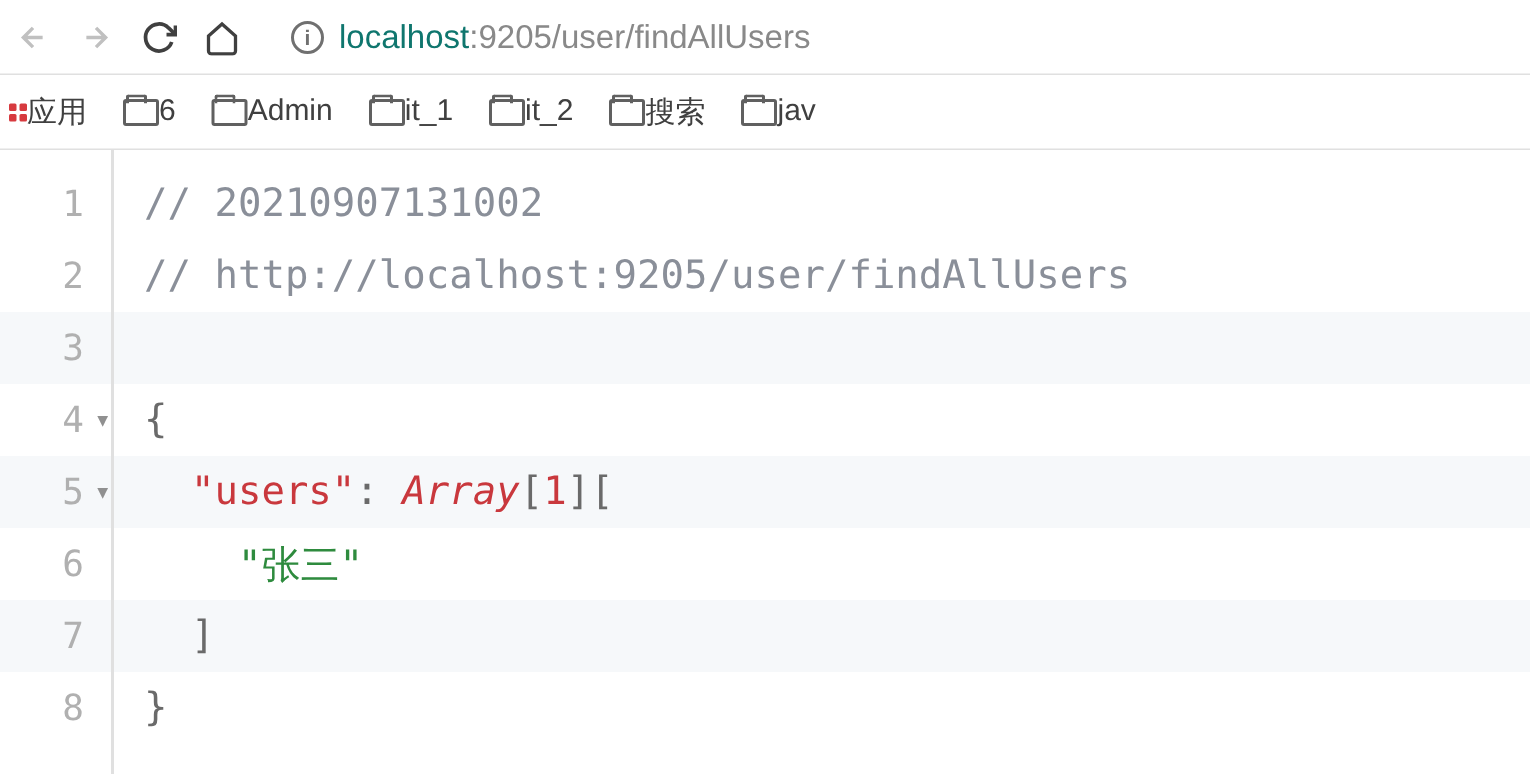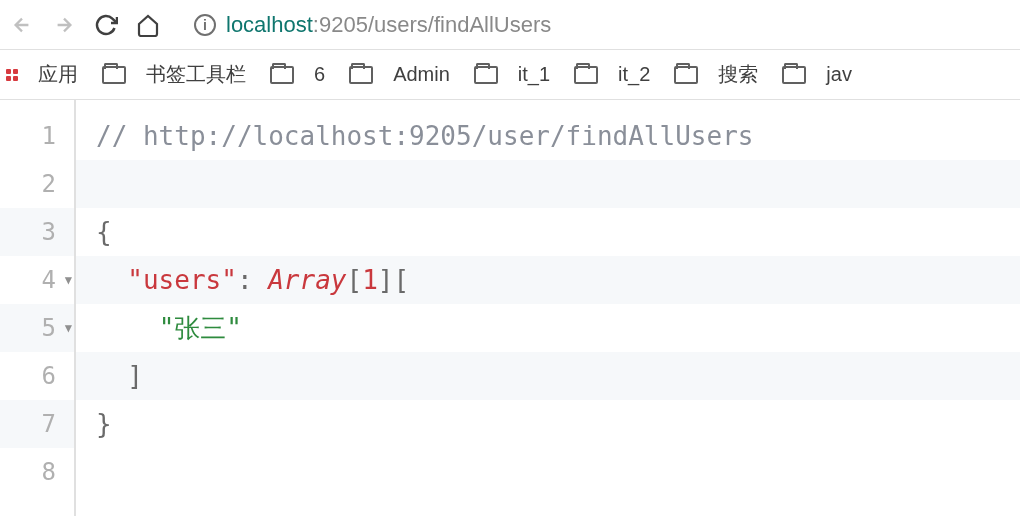--- a/index.html
+++ b/index.html
@@ -66,21 +66,21 @@
       height: 50px;
       padding: 0 6px;
       gap: 24px;
       border-bottom: 1px solid #e0e0e0;
       font-size: 20px;
       color: #404040;
     }
     .bookmark-item {
       display: flex;
       align-items: center;
-      gap: 20px;
+      gap: 0;
       cursor: pointer;
     }
     .apps-icon {
       display: grid;
       grid-template-columns: repeat(2, 5px);
       grid-template-rows: repeat(2, 5px);
       gap: 2px;
     }
     .apps-icon div {
       background: #d73a3f;
@@ -194,38 +194,34 @@
       </svg>
   </div>
   <div class="nav-btn">
     <svg width="24" height="24" viewBox="0 0 24 24" fill="none" stroke="#404040" stroke-width="2.2">
         <path d="M3 11l9-8 9 8v10a2 2 0 0 1-2 2H5a2 2 0 0 1-2-2z"></path>
       </svg>
   </div>
   <div class="address-bar">
     <div class="info-icon">i</div>
     <span>
-      <span class="url-host">localhost</span><span class="url-rest">:9205/users/findAllUsers</span>
+      <span class="url-host">localhost</span><span class="url-rest">:9205/user/findAllUsers</span>
     </span>
   </div>
 </div>
 
 <div class="bookmarks-bar">
   <div class="bookmark-item">
     <div class="apps-icon">
         <div></div>
         <div></div>
         <div></div>
         <div></div>
       </div>
     <span>应用</span>
-  </div>
-  <div class="bookmark-item">
-    <div class="folder-icon"></div>
-    <span>书签工具栏</span>
   </div>
   <div class="bookmark-item">
     <div class="folder-icon"></div>
     <span>6</span>
   </div>
   <div class="bookmark-item">
     <div class="folder-icon"></div>
     <span>Admin</span>
   </div>
   <div class="bookmark-item">
@@ -269,20 +265,21 @@
         <span>6</span>
       </div>
     <div class="line-row highlight">
         <span>7</span>
       </div>
     <div class="line-row">
         <span>8</span>
       </div>
   </div>
   <div class="code-area">
+    <div class="code-line"><span class="comment">// 20210907131002</span></div>
     <div class="code-line"><span class="comment">// http://localhost:9205/user/findAllUsers</span></div>
     <div class="code-line highlight"></div>
     <div class="code-line"><span class="punct">{</span></div>
     <div class="code-line highlight"><span>  </span><span class="key">"users"</span><span class="punct">: </span><span class="type">Array</span><span class="punct">[</span><span class="num">1</span><span class="punct">]</span><span class="punct">[</span></div>
     <div class="code-line"><span>    </span><span class="str">"张三"</span></div>
     <div class="code-line highlight"><span>  </span><span class="punct">]</span></div>
     <div class="code-line"><span class="punct">}</span></div>
   </div>
 </div>
 

